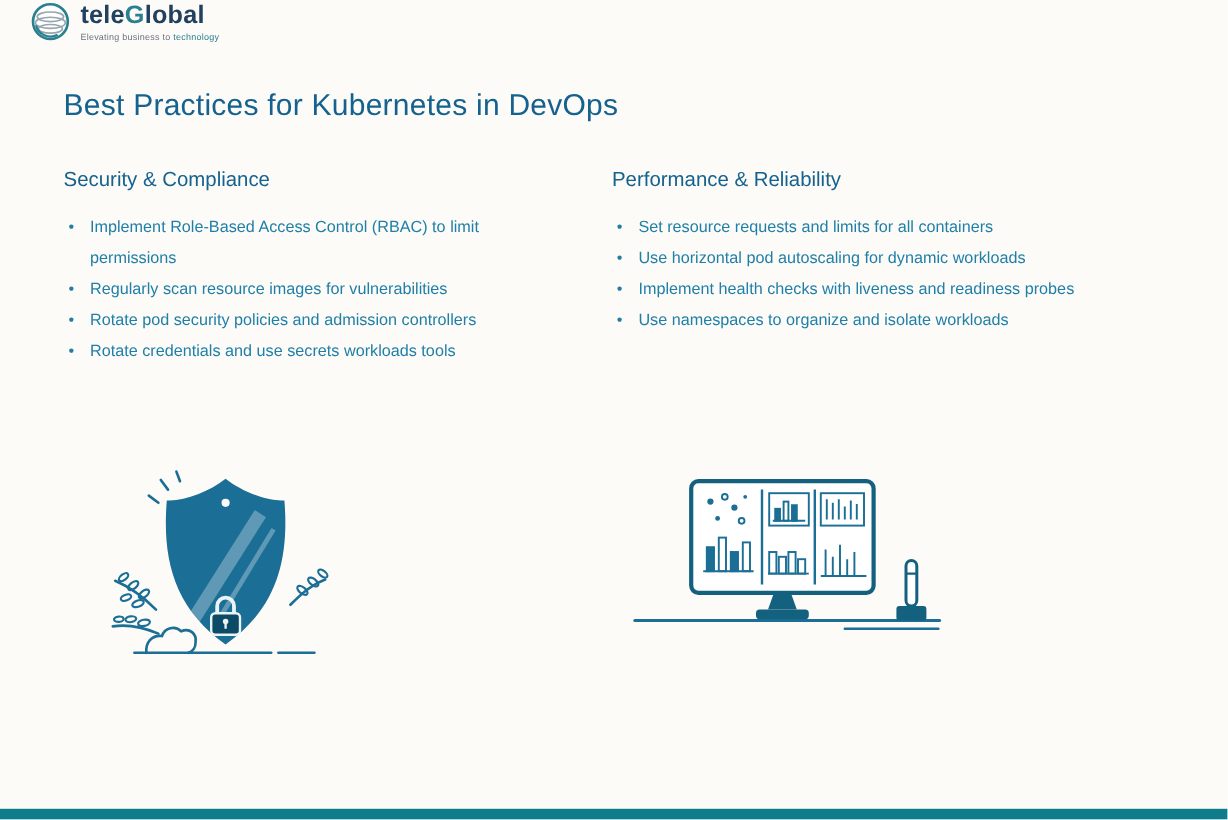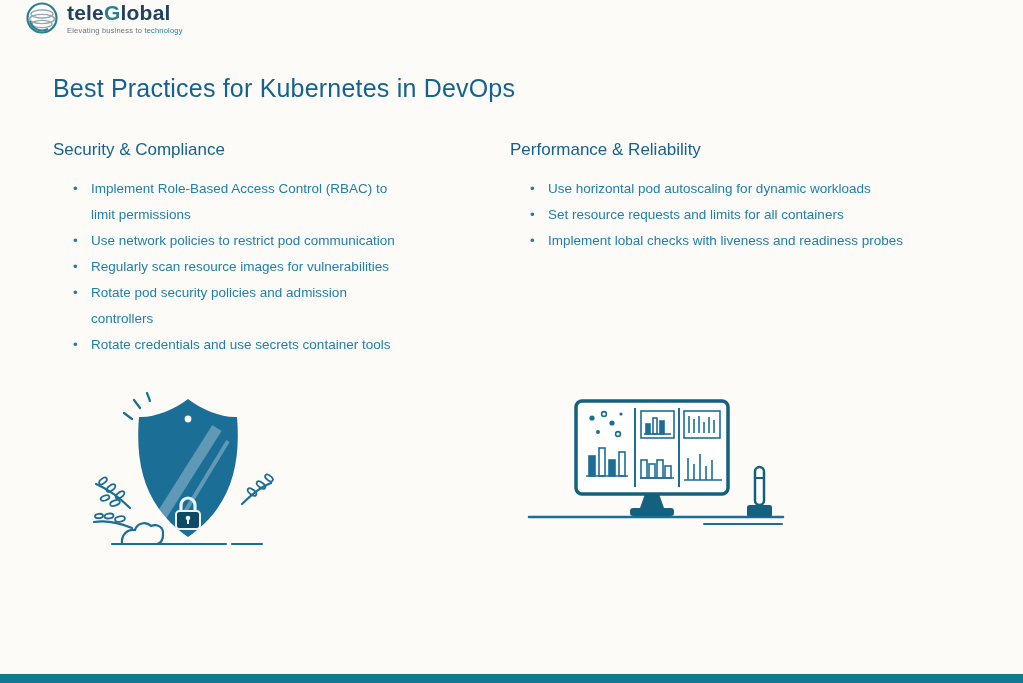--- a/index.html
+++ b/index.html
@@ -18,21 +18,21 @@
   .brand .teal{color:var(--logo-teal)}
   .tagline{font-size:7.5px;color:var(--tagline-gray);margin-top:3px;letter-spacing:.2px}
   .tagline .teal{color:var(--logo-teal)}
 
   .title{position:absolute;left:53px;top:74px;margin:0;font-size:25px;font-weight:400;color:var(--title);letter-spacing:.2px}
 
   .col{position:absolute;top:140px}
   .col-0{left:53px;width:372px}
   .col-1{left:510px;width:432px}
   .col h2{margin:0 0 16px;font-size:17px;font-weight:400;color:var(--heading)}
-  .col ul{list-style:none;margin:16px;padding:0}
+  .col ul{list-style:none;margin:0;padding:0}
   .col li{position:relative;padding-left:22px;font-size:13.5px;line-height:26px;color:var(--body)}
   .col li::before{content:"•";position:absolute;left:4px;color:var(--body)}
 
   .illus{position:absolute}
   .illus-shield{left:84px;top:386px}
   .illus-monitor{left:526px;top:396px}
 
   .bottom-bar{position:absolute;left:0;bottom:0;width:100%;height:9px;background:var(--bottom-bar)}
 </style>
 </head>
@@ -57,33 +57,33 @@
       <div class="tagline"><span>Elevating business to </span><span class="teal">technology</span></div>
     </div>
   </header>
 
   <h1 class="title">Best Practices for Kubernetes in DevOps</h1>
 
   <section class="col col-0">
     <h2>Security &amp; Compliance</h2>
     <ul>
       <li>Implement Role-Based Access Control (RBAC) to limit permissions</li>
-      <li>Use network policies to restrict pod communication</li>
       <li>Regularly scan resource images for vulnerabilities</li>
       <li>Rotate pod security policies and admission controllers</li>
-      <li>Rotate credentials and use secrets container tools</li>
+      <li>Rotate credentials and use secrets workloads tools</li>
     </ul>
   </section>
 
   <section class="col col-1">
     <h2>Performance &amp; Reliability</h2>
     <ul>
+      <li>Set resource requests and limits for all containers</li>
       <li>Use horizontal pod autoscaling for dynamic workloads</li>
-      <li>Set resource requests and limits for all containers</li>
-      <li>Implement lobal checks with liveness and readiness probes</li>
+      <li>Implement health checks with liveness and readiness probes</li>
+      <li>Use namespaces to organize and isolate workloads</li>
     </ul>
   </section>
 
   <div class="illus illus-shield">
     <svg width="215" height="170" viewBox="0 0 215 170" aria-hidden="true">
       <g stroke="#1b6e95" stroke-width="2.2" fill="none" stroke-linecap="round">
         <line x1="28" y1="158" x2="142" y2="158"></line>
         <line x1="148" y1="158" x2="178" y2="158"></line>
         <line x1="50" y1="14" x2="56" y2="22"></line>
         <line x1="40" y1="27" x2="48" y2="33"></line>

